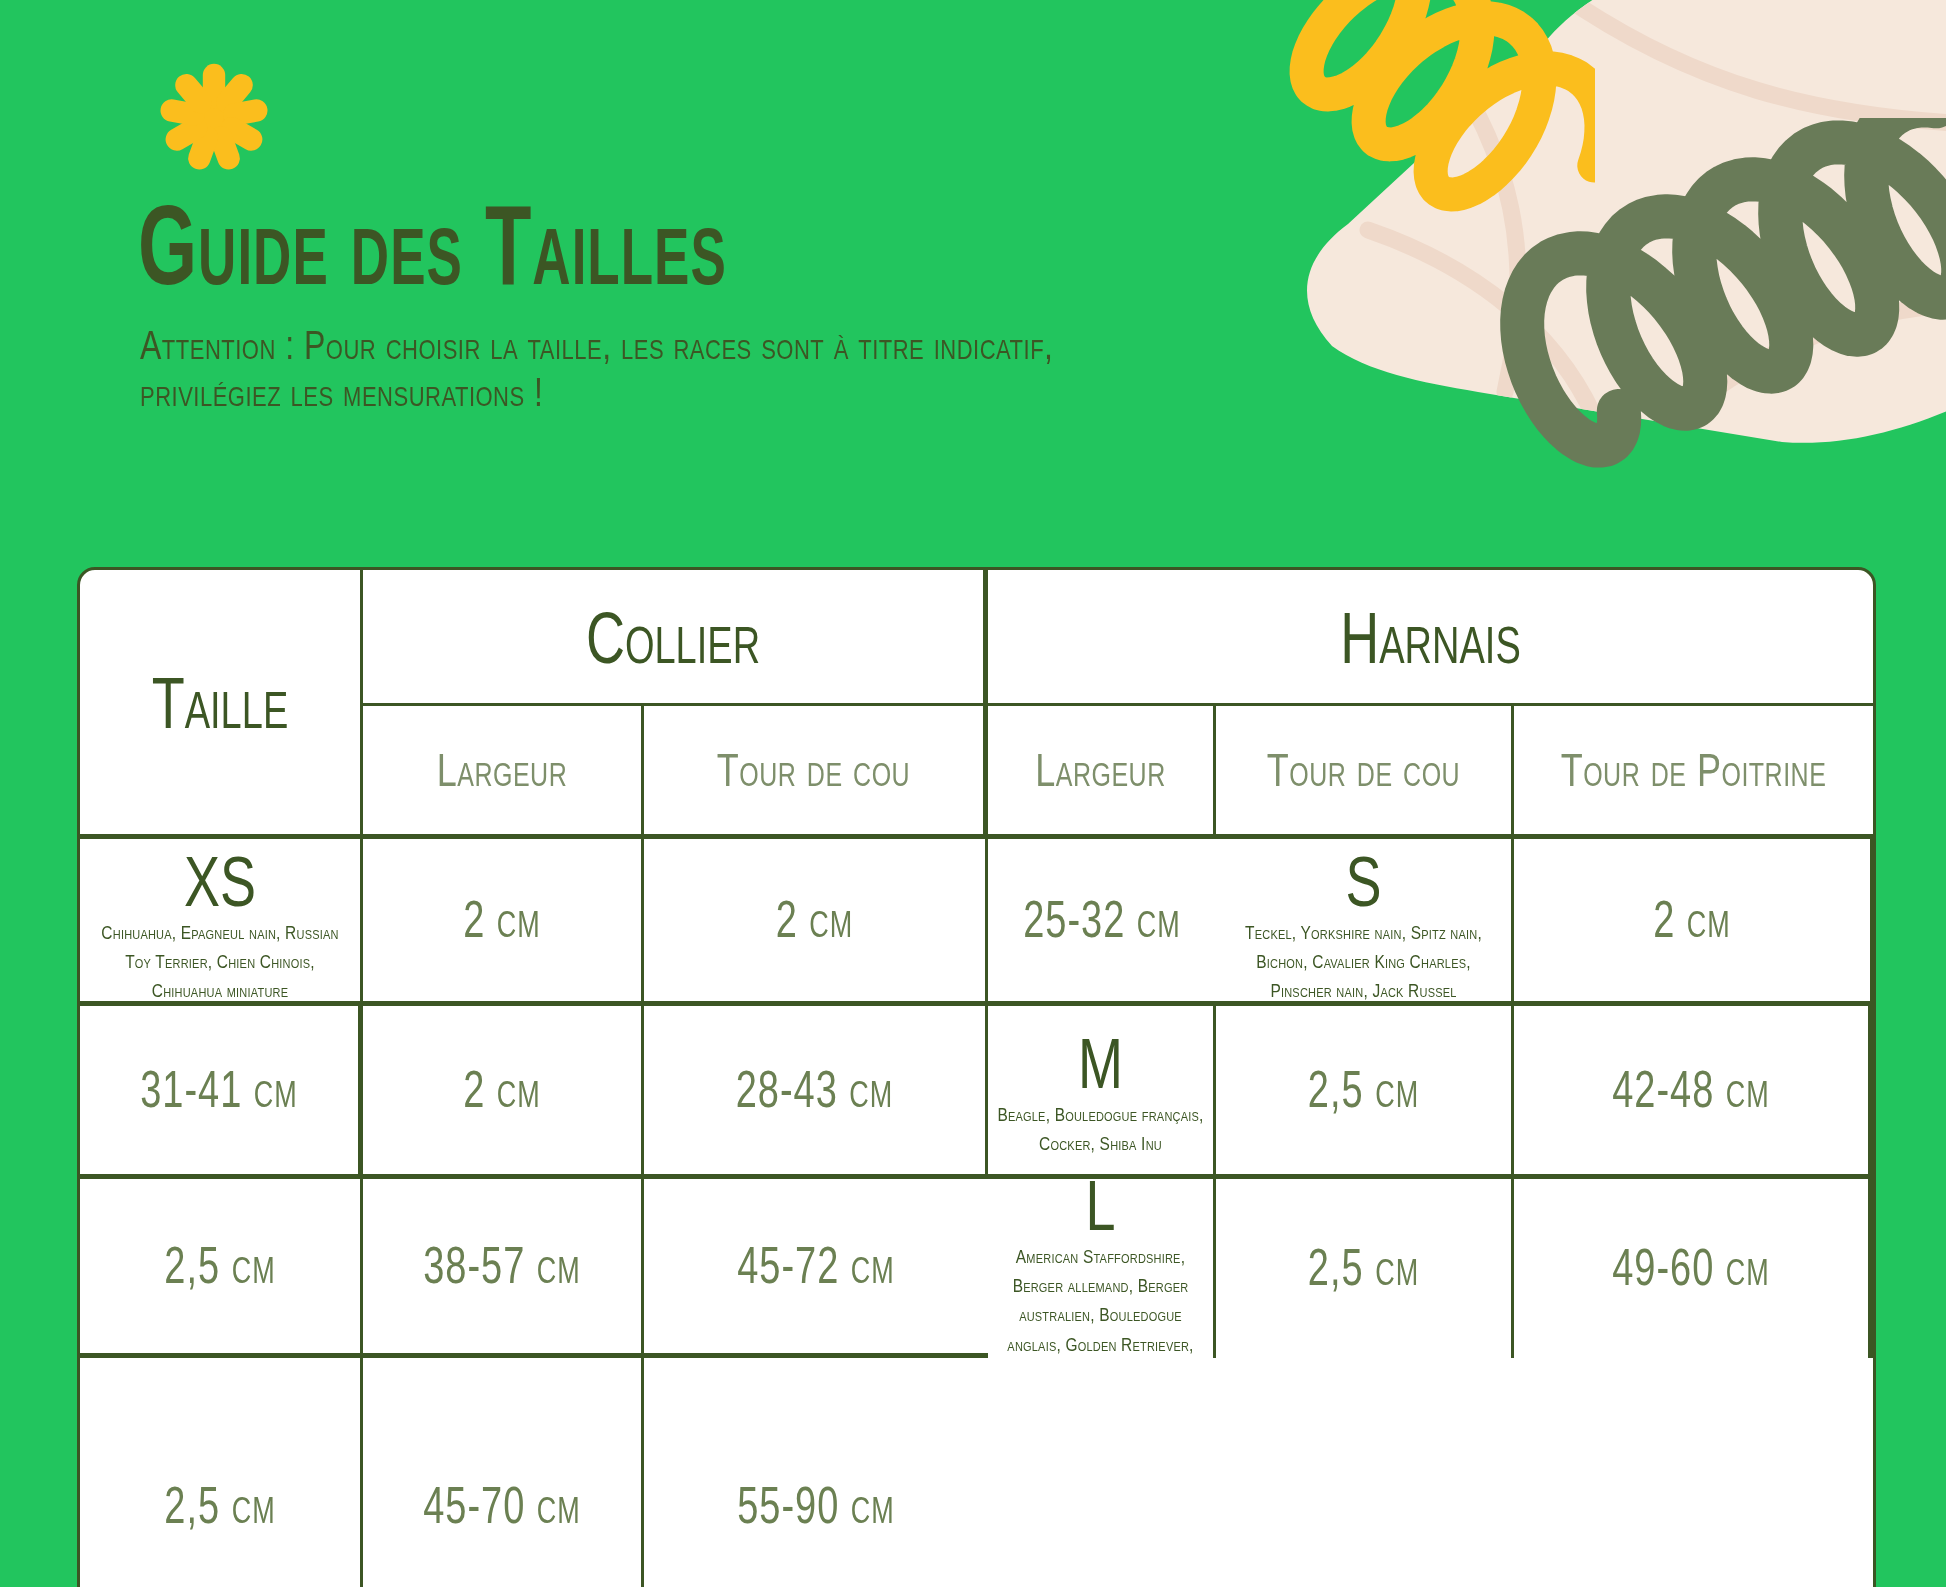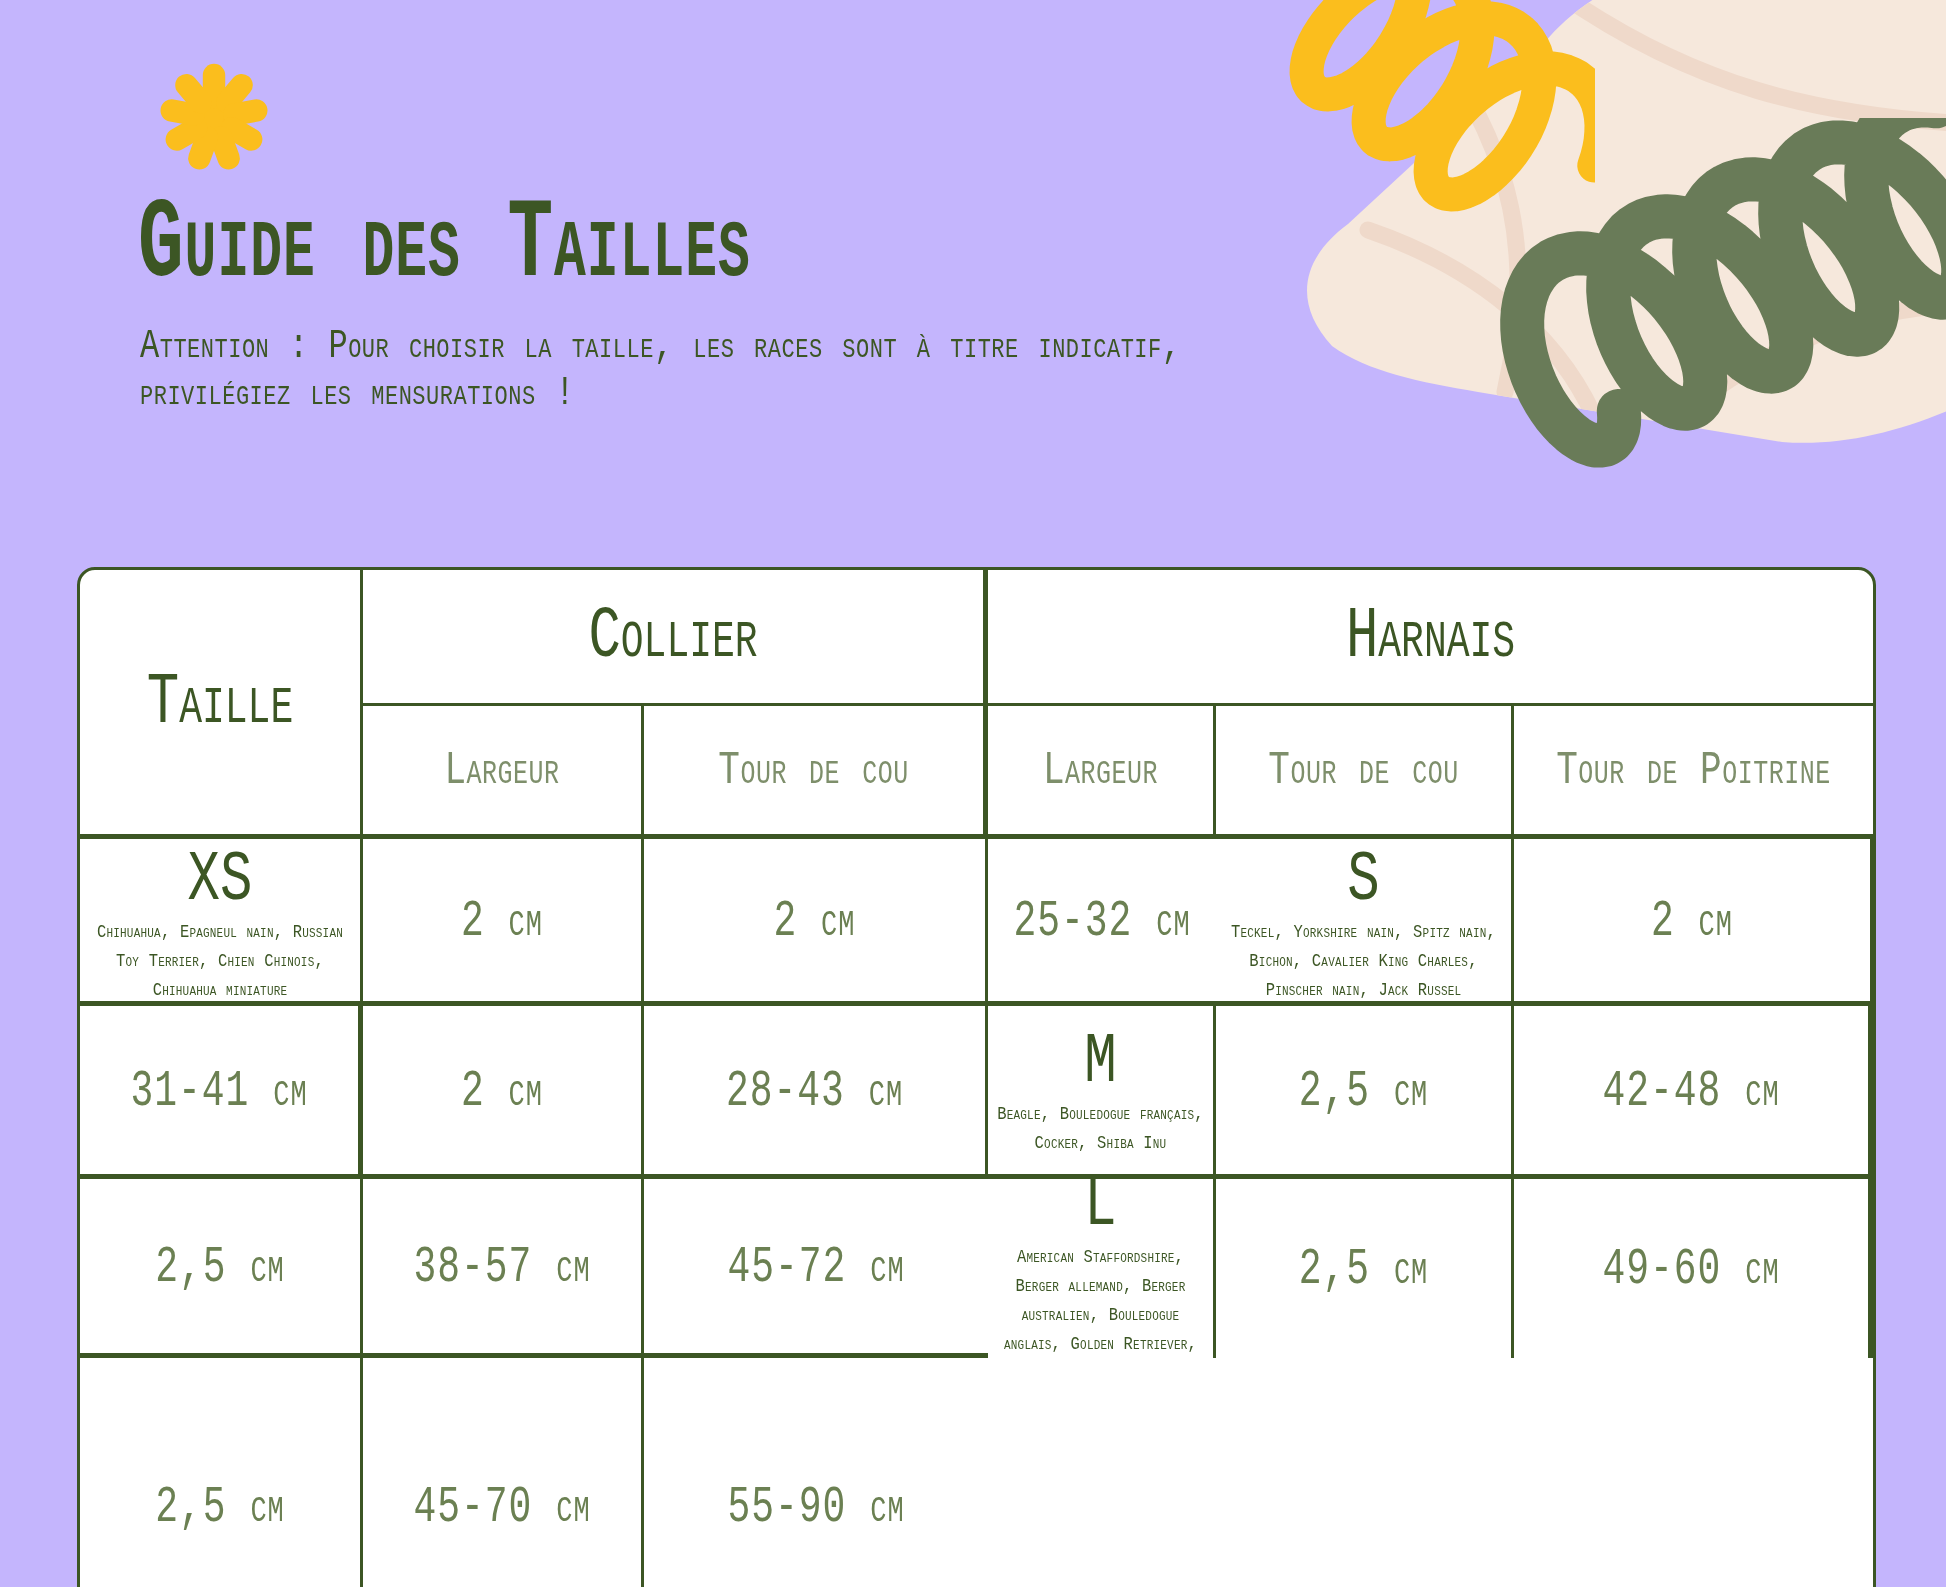--- a/index.html
+++ b/index.html
@@ -2,22 +2,22 @@
 <html style="--dark: #3c5624; --sage: #7e8f6b; --val: #6b8052;"><head>
 <meta charset="utf-8">
 <style>
   :root{
     --dark:#3c5624; --sage:#7e8f6b; --val:#6b8052;
   }
   *{box-sizing:border-box;margin:0;padding:0;}
   html,body{background:#fff;}
   .page{
     position:relative; width:1946px; height:1587px; overflow:hidden;
-    background:#c4b5fd;
-    font-family:Liberation Mono, monospace;
+    background:#22c55e;
+    font-family:Liberation Sans, sans-serif;
     font-variant-caps:small-caps;
     color:var(--dark);
   }
   
   .decor{position:absolute; pointer-events:none;}
   #blob-svg{left:0;top:0;width:1946px;height:1587px;z-index:0;}
   #asterisk-svg{left:158px;top:62px;width:112px;height:112px;z-index:1;}
   #coil-yellow-svg{left:1285px;top:-45px;width:310px;height:330px;z-index:2;}
   #coil-green-svg{left:1480px;top:118px;width:520px;height:360px;z-index:2;}
   

